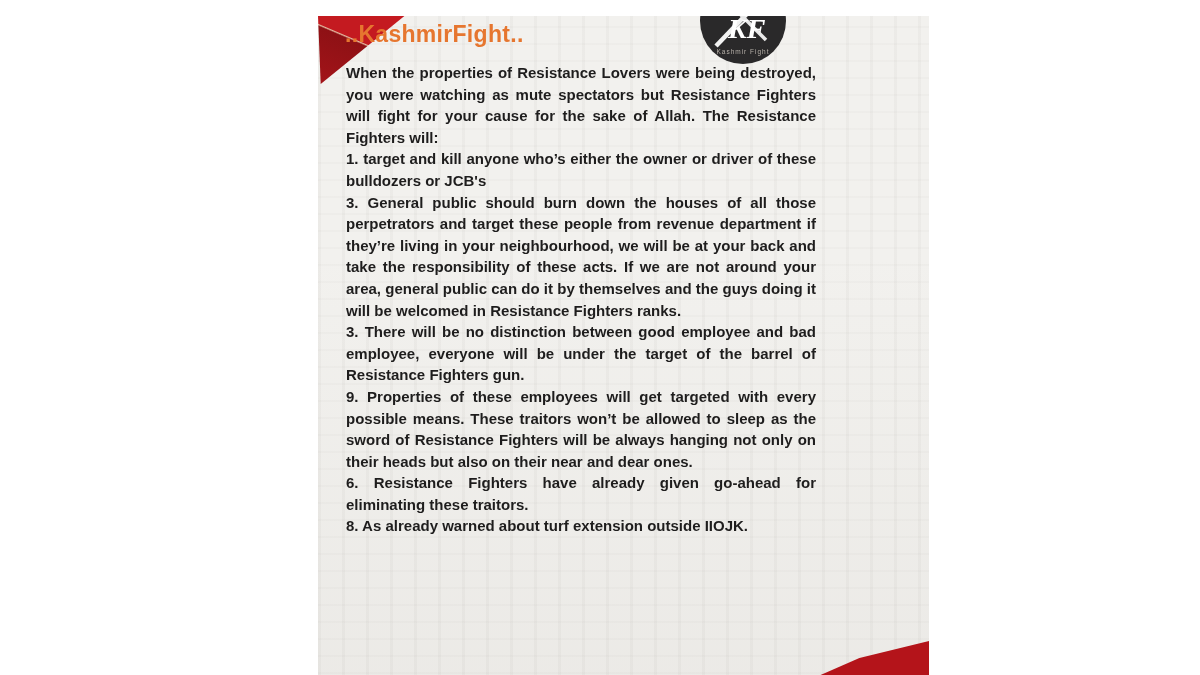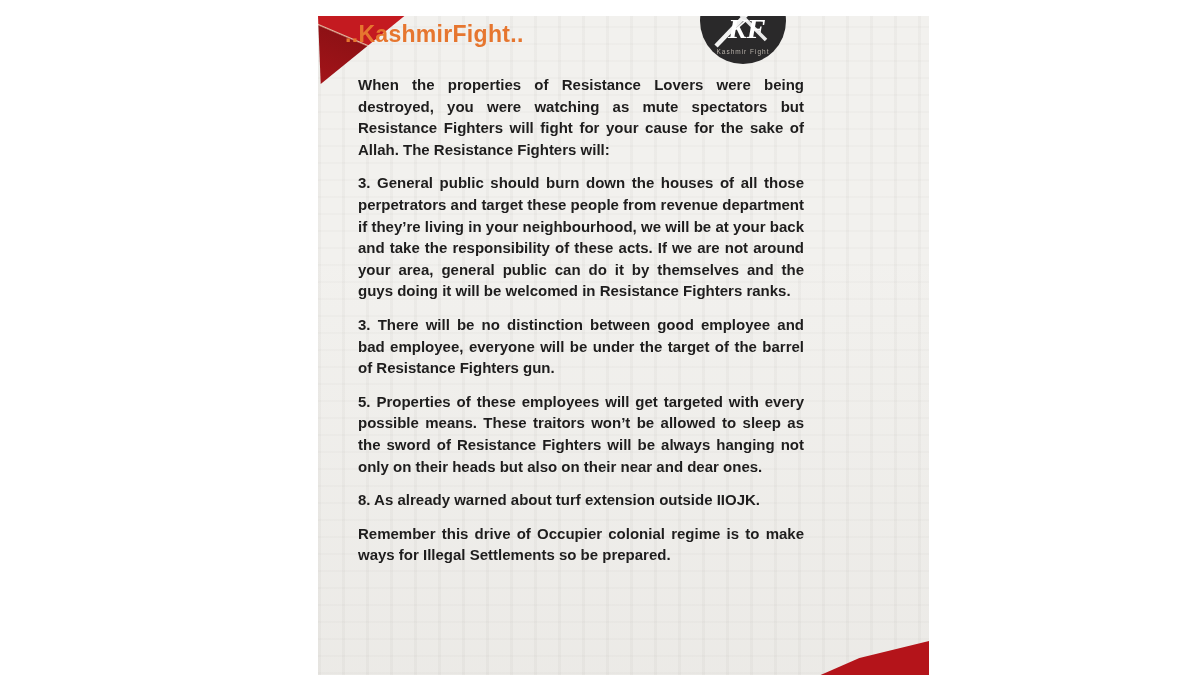--- a/index.html
+++ b/index.html
@@ -80,21 +80,21 @@
     left: 28px;
     top: 46px;
     width: 470px;
     z-index: 2;
     color: #1e1d1d;
     font-size: 15px;
     line-height: 21.6px;
     font-weight: 700;
     text-align: justify;
   }
-  .content p { margin: 12px; }
+  .content p { margin: 0; }
 </style>
 </head>
 <body>
 
 <div class="canvas">
   <div class="poster">
 
     <div class="city-texture"></div>
 
     <div class="corner-tl"></div>
@@ -108,21 +108,22 @@
         <path d="M16 68 L64 18" stroke="#f2f2f2" stroke-width="4.5" fill="none"></path>
         <path d="M26 22 L66 62" stroke="#e9e9e9" stroke-width="3.5" fill="none"></path>
         <path d="M36 14 L50 10 L48 24 Z" fill="#efefef"></path>
         <text x="28" y="60" font-family="Liberation Serif, serif" font-size="28" font-weight="bold" font-style="italic" fill="#ffffff">KF</text>
         <text x="43" y="76" text-anchor="middle" font-family="Liberation Sans, sans-serif" font-size="6.5" letter-spacing="1" fill="#b7b1a9">Kashmir Fight</text>
       </svg>
     </div>
 
     <div class="content">
       <p>When the properties of Resistance Lovers  were being destroyed, you were watching as mute spectators but Resistance Fighters will fight for your cause for the sake of Allah. The Resistance Fighters will:</p>
+      <p>1. target and kill anyone who’s either the owner or driver of these bulldozers or JCB's</p>
       <p>3. General public should burn down the houses of all those perpetrators and target these people from revenue department if they’re living in your neighbourhood, we will be at your back and take the responsibility of these acts. If we are not around your area, general public can do it by themselves and the guys doing it will be welcomed in Resistance Fighters ranks.</p>
       <p>3. There will be no distinction between good employee and bad employee, everyone will be under the target of the barrel of Resistance Fighters gun.</p>
-      <p>5. Properties of these employees will get targeted with every possible means. These traitors won’t be allowed  to sleep as the sword of Resistance Fighters will be always hanging not only on their heads but also on their near and dear ones.</p>
+      <p>9. Properties of these employees will get targeted with every possible means. These traitors won’t be allowed  to sleep as the sword of Resistance Fighters will be always hanging not only on their heads but also on their near and dear ones.</p>
+      <p>6. Resistance Fighters have already given go-ahead for eliminating these traitors.</p>
       <p>8. As already warned about turf extension outside IIOJK.</p>
-      <p>Remember this drive of Occupier colonial regime is to make ways for Illegal Settlements so be prepared.</p>
     </div>
 
   </div>
 </div>
 
 </body></html>

